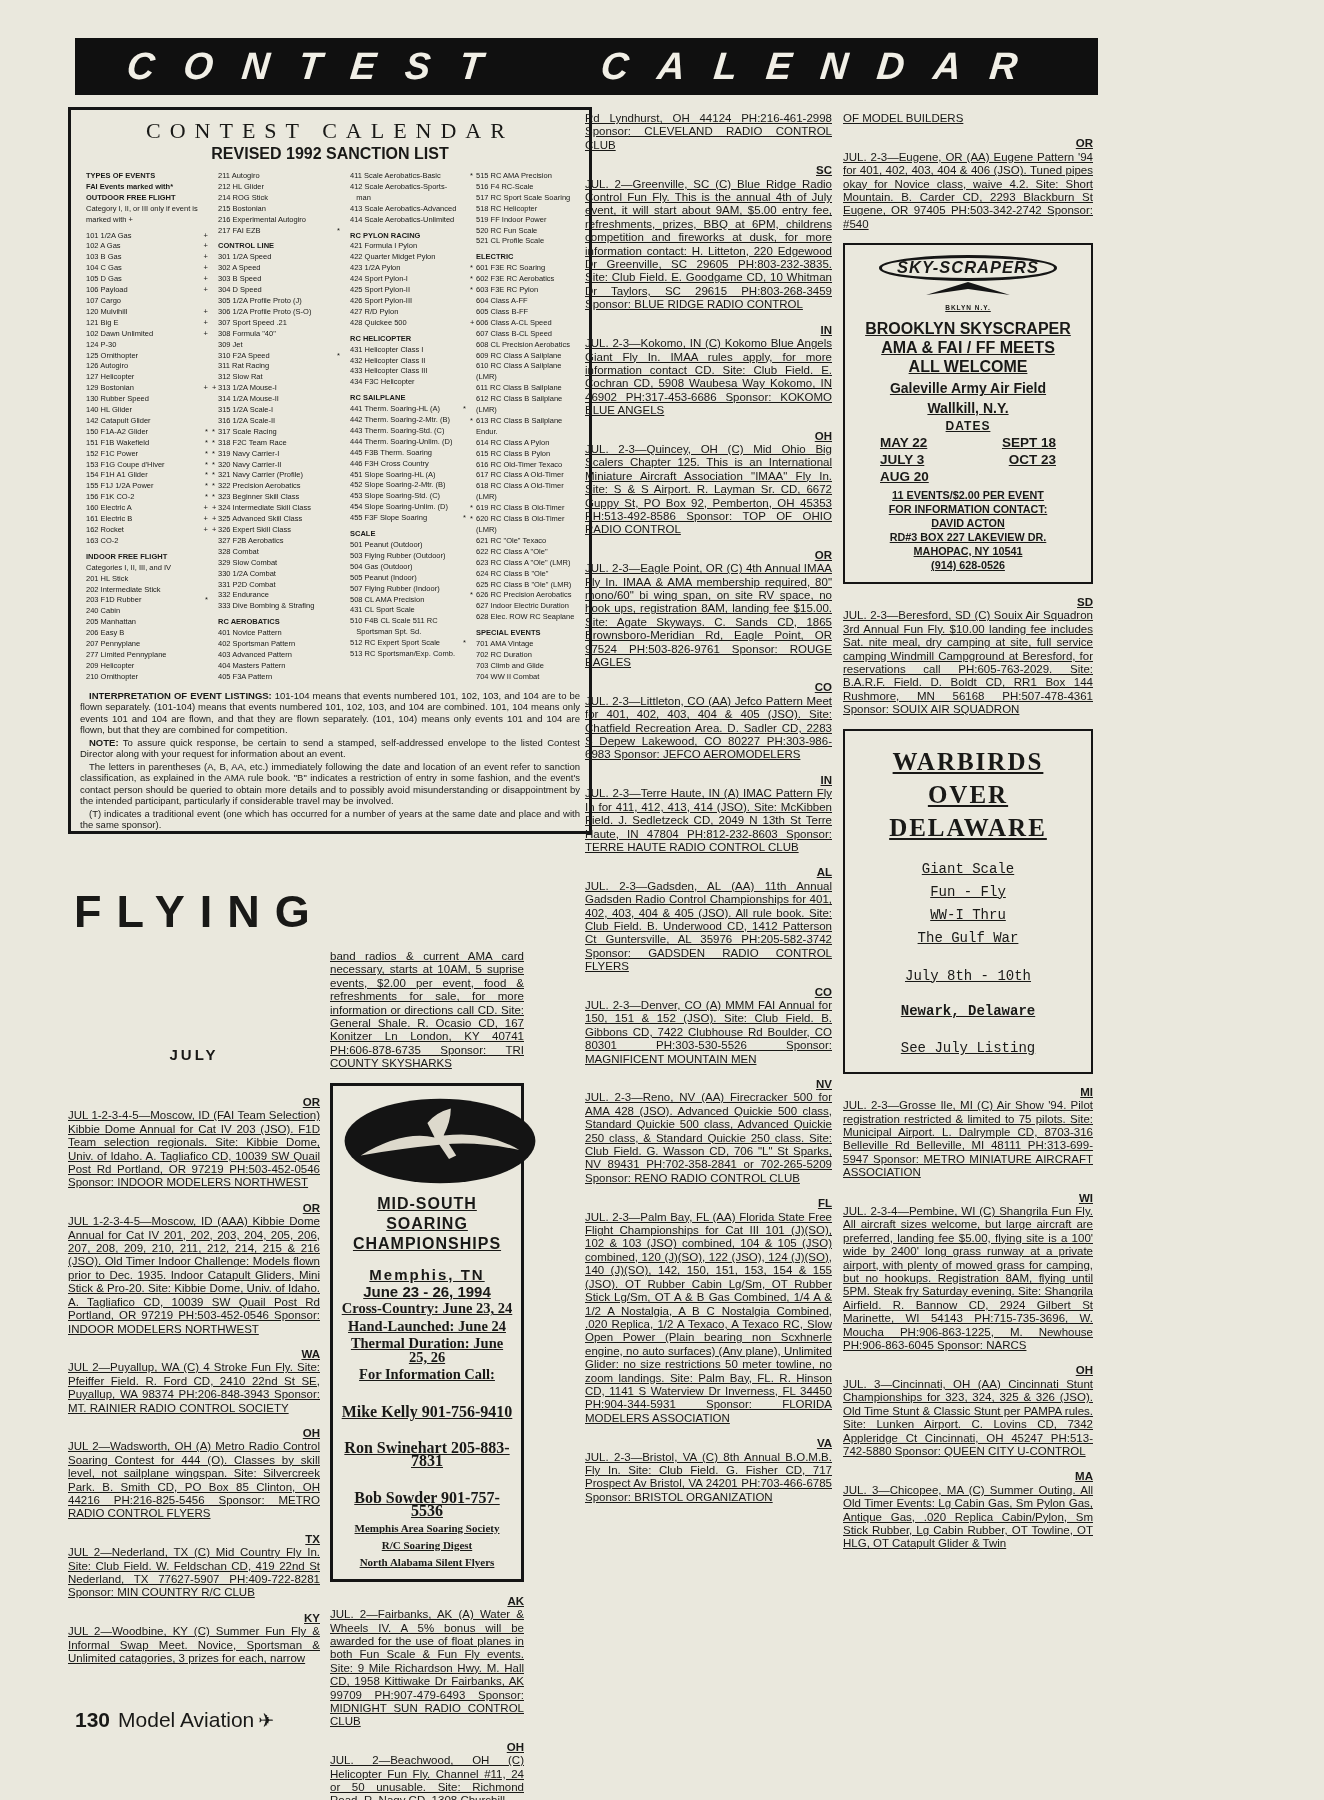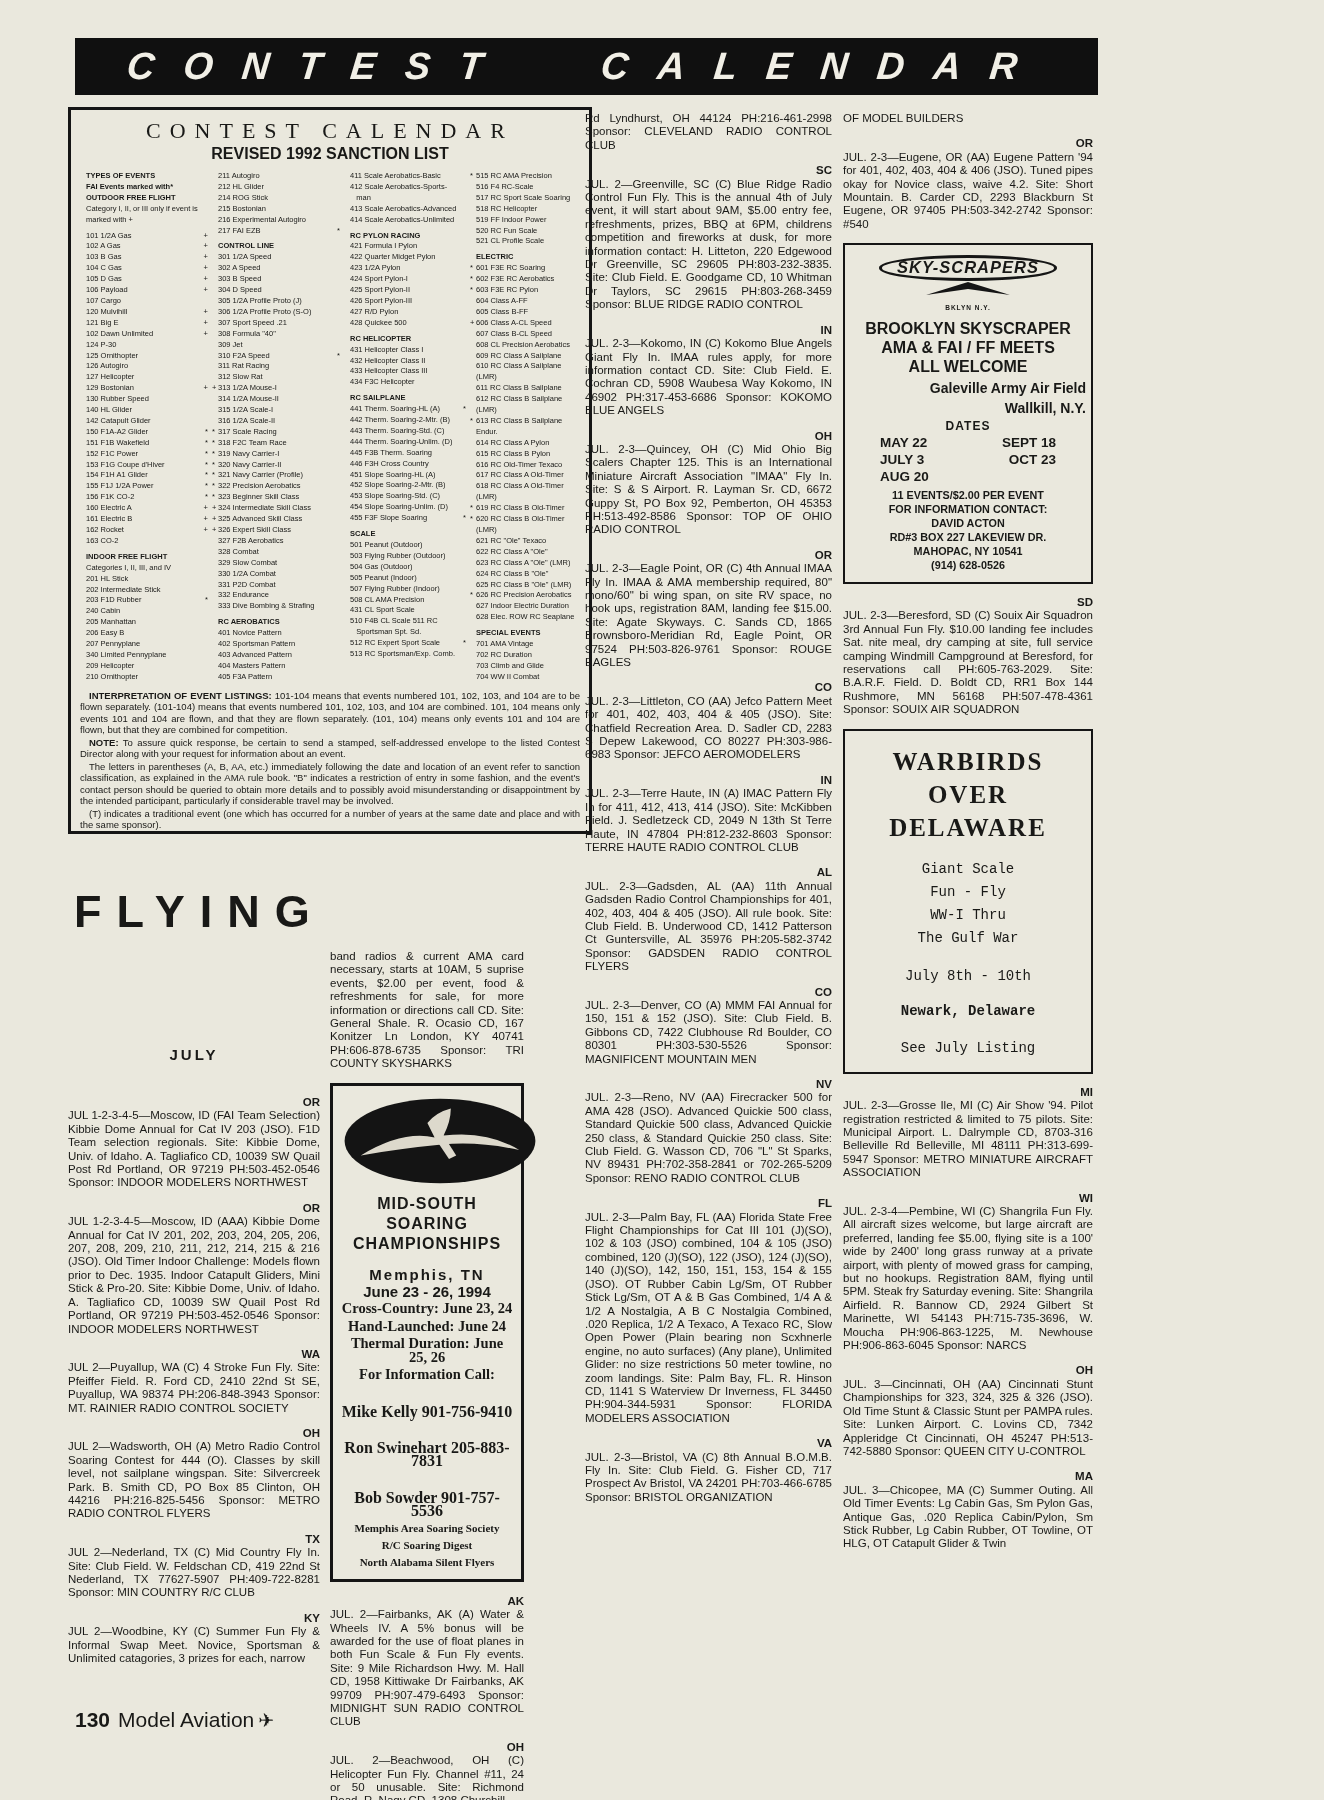--- a/index.html
+++ b/index.html
@@ -24,21 +24,21 @@
   .hdr{font-weight:bold;}
   .gap{height:5px;}
   .sb-interp{margin-top:7px;font-size:9.5px;line-height:11.5px;text-align:justify;}
   .sb-interp p{margin:0 0 1px;text-indent:9px;}
   .sb-interp b{font-weight:bold;}
   
   .flying-title{position:absolute;left:74px;top:886px;font-size:45px;font-weight:bold;letter-spacing:15px;}
   .flying-month{position:absolute;left:68px;top:1046px;width:252px;text-align:center;
                 font-weight:bold;font-size:15px;letter-spacing:3px;}
   
-  .fcol{position:absolute;font-size:11.5px;line-height:13.4px;text-align:justify;}
+  .fcol{position:absolute;font-size:11.5px;line-height:13.4px;text-align:justify;text-decoration:underline;}
   #col-left{left:68px;top:1096px;width:252px;}
   #col-2{left:330px;top:950px;width:194px;}
   #col-3{left:585px;top:112px;width:247px;}
   #col-4{left:843px;top:112px;width:250px;}
   .entry{margin-bottom:12px;}
   .tag{font-weight:bold;text-align:right;}
   .tag:empty{display:none;}
   
   .ad-midsouth{border:3px solid #151515;margin:10px 0 13px;padding:10px 8px 9px;text-align:center;}
   .ms-logo{display:block;margin:0 auto 8px;}
@@ -49,21 +49,21 @@
   .ms-info{font-family:"Liberation Serif",serif;font-weight:bold;font-size:14.5px;margin-top:4px;}
   .ms-contacts div{font-family:"Liberation Serif",serif;font-weight:bold;font-size:16px;margin-top:23px;}
   .ms-orgs div{font-family:"Liberation Serif",serif;font-weight:bold;font-size:11px;margin-top:4px;}
   
   .ad-sky{border:2px solid #151515;margin:8px 0 12px;padding:10px 5px 10px;text-align:center;}
   .sky-oval{display:inline-block;border:3px solid #151515;border-radius:50%;padding:3px 15px;
             font-weight:bold;font-style:italic;font-size:16.5px;letter-spacing:1px;}
   .sky-sub{font-size:6.5px;font-weight:bold;letter-spacing:1px;margin-top:1px;}
   .sky-h{font-weight:bold;font-size:16px;line-height:19px;}
   .sky-h:first-of-type{margin-top:5px;}
-  .sky-field{font-weight:bold;font-size:14px;line-height:16px;margin-top:4px;text-align:right;}
+  .sky-field{font-weight:bold;font-size:14px;line-height:16px;margin-top:4px;}
   .sky-datelabel{font-weight:bold;font-size:12px;margin-top:4px;letter-spacing:1px;}
   .sky-daterow{display:flex;justify-content:space-between;padding:0 30px;font-weight:bold;font-size:13.5px;line-height:17px;}
   .sky-details{margin-top:3px;}
   .sky-details div{font-weight:bold;font-size:10.8px;line-height:14px;}
   
   .ad-war{border:2px solid #151515;margin:6px 0 12px;padding:14px 6px 16px;text-align:center;}
   .war-title div{font-family:"Liberation Serif",serif;font-weight:bold;font-size:25px;letter-spacing:2px;line-height:33px;}
   .war-mono div{font-family:"Liberation Mono","DejaVu Sans Mono",monospace;font-size:14px;line-height:23px;}
   .war-mono{margin-top:14px;}
   .war-date{font-family:"Liberation Mono","DejaVu Sans Mono",monospace;font-size:14px;margin-top:20px;}
@@ -354,21 +354,21 @@
           </div>
 
           <div class="sline">
             <span class="pre"></span>
             <span class="stxt">207 Pennyplane</span>
             <span class="post"></span>
           </div>
 
           <div class="sline">
             <span class="pre"></span>
-            <span class="stxt">340 Limited Pennyplane</span>
+            <span class="stxt">277 Limited Pennyplane</span>
             <span class="post"></span>
           </div>
 
           <div class="sline">
             <span class="pre"></span>
             <span class="stxt">209 Helicopter</span>
             <span class="post"></span>
           </div>
 
           <div class="sline">

